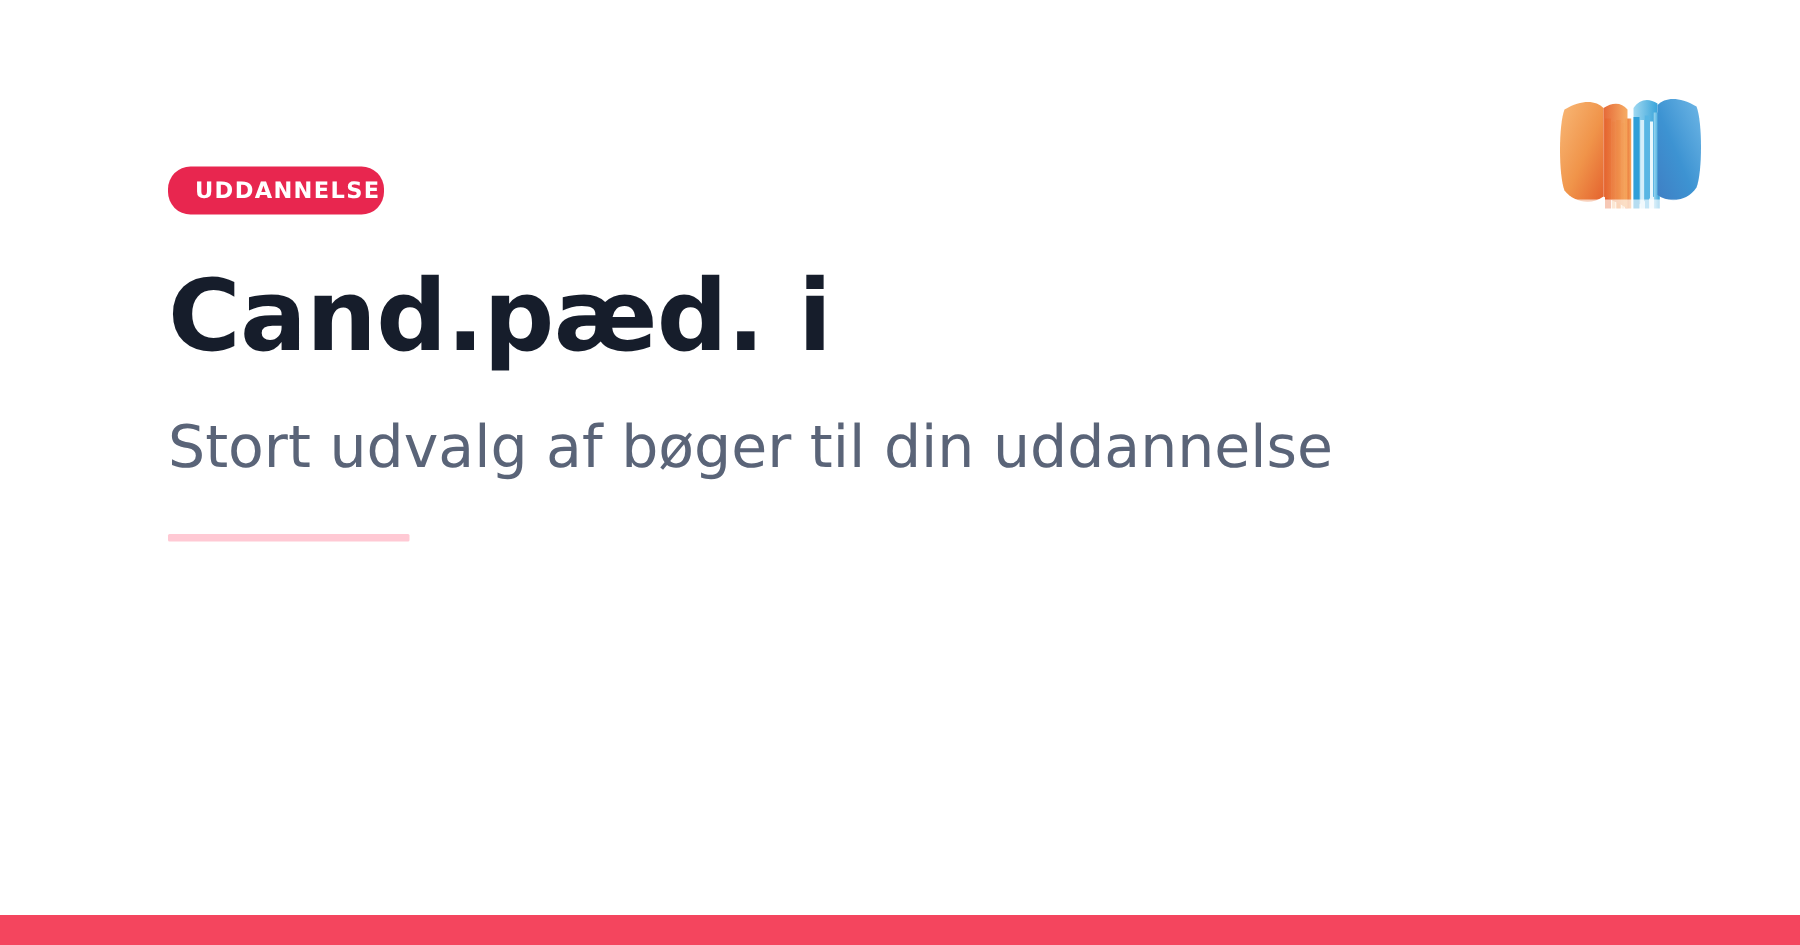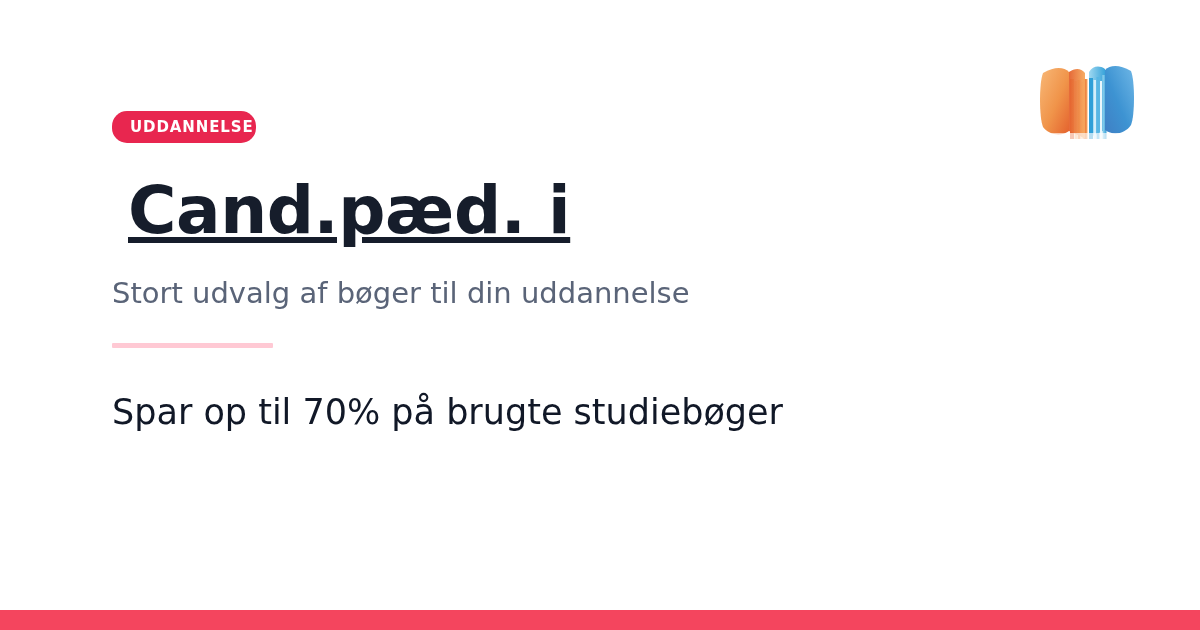--- a/index.html
+++ b/index.html
@@ -51,36 +51,35 @@
     letter-spacing: 0.9px;
     line-height: 1;
     padding: 9px 2px 8px 18px;
     border-radius: 15px;
     text-transform: uppercase;
     font-family: "DejaVu Sans", sans-serif;
   }
 
   
   .page-title {
-    margin: 26px 0 0 16px;
+    margin: 26px 0 0 0;
     font-size: 66px;
     line-height: 1.27;
     font-weight: 700;
     color: #161d2b;
     letter-spacing: -0.4px;
     font-family: "DejaVu Sans", sans-serif;
     max-width: 940px;
-    text-decoration: underline;
   }
   .page-title .title-line { display: block; }
 
   
   .page-subtitle {
     margin: 22px 0 0 0;
-    font-size: 29px;
+    font-size: 39px;
     line-height: 1.25;
     font-weight: 400;
     color: #5a6478;
     font-family: "DejaVu Sans", sans-serif;
   }
 
   
   .accent-divider {
     width: 161px;
     height: 5px;
@@ -179,19 +178,18 @@
     <div class="category-badge" style="background: rgb(232, 38, 79); color: rgb(255, 255, 255);">UDDANNELSE</div>
 
     <h1 class="page-title" style="color: rgb(22, 29, 43);">
       <span class="title-line">Cand.pæd. i</span>
     </h1>
 
     <p class="page-subtitle" style="color: rgb(90, 100, 120);">Stort udvalg af bøger til din uddannelse</p>
 
     <div class="accent-divider" style="background: rgb(255, 201, 212);"></div>
 
-    <p class="page-tagline" style="color: rgb(17, 24, 39);">Spar op til 70% på brugte studiebøger</p>
 
   </div>
 
   <div class="bottom-bar" style="background: rgb(244, 69, 94);"></div>
 
 </div>
 
 </body></html>

